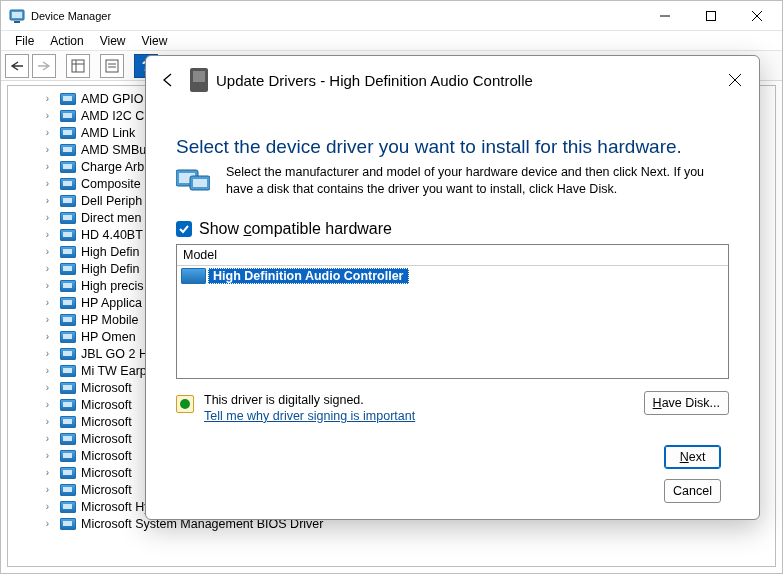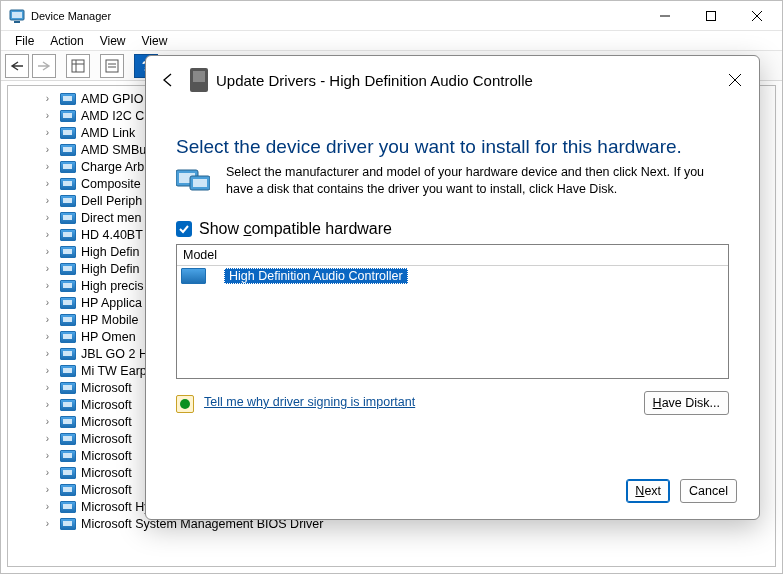--- a/index.html
+++ b/index.html
@@ -45,35 +45,35 @@
   .dlg-iconrow { display:flex; gap:16px; margin-bottom:22px;}
   .dlg-hw-icon { flex:0 0 34px; height:30px; }
   .dlg-desc { font-size:12.5px; color:#000; line-height:1.35; }
 
   .chk-row { display:flex; align-items:center; gap:7px; font-size:16px; margin-bottom:6px;}
   .chk { width:16px;height:16px;border-radius:3px;background:#0067c0;display:flex;align-items:center;justify-content:center;}
   .chk svg { stroke:#fff; }
 
   .model-box { border:1px solid #808080; height:135px; background:#fff; }
   .model-header { padding:3px 6px; font-size:12.5px; border-bottom:1px solid #d0d0d0; }
-  .model-row { display:flex; align-items:center; gap:18px; padding:2px 4px; }
+  .model-row { display:flex; align-items:center; gap:2px; padding:2px 4px;font-weight:bold; }
   .model-row .micon { width:25px;height:16px;background:linear-gradient(#4aa3e6,#1d6fb3);border:1px solid #1d6fb3;border-radius:1px; }
   .model-row .mlabel { background:#0a66c2; color:#fff; padding:0 4px; font-size:12.5px; border:1px dotted #fff;}
 
   .signed-row { display:flex; align-items:flex-start; margin-top:14px; gap:10px;}
   .signed-icon { width:18px;height:18px;border:1px solid #c9a227;background:#fff4cf;border-radius:2px;margin-top:2px; position:relative;}
   .signed-icon::after{content:"";position:absolute;left:3px;top:3px;width:10px;height:10px;background:#0a9020;border-radius:50%;}
   .signed-texts {font-size:12.5px;}
   .signed-link { color:#0a4f96; text-decoration:underline; margin-top:2px; display:inline-block;}
 
   .have-disk-btn { position:absolute; right:0; top:0; }
   .winbtn { border:1px solid #8a8a8a; background:#fdfdfd; border-radius:3px; font-size:12.5px; padding:4px 8px; }
   .winbtn.default { border:1px solid #0067c0; box-shadow:0 0 0 1px #0067c0 inset;}
 
-  .dlg-footer { position:absolute; right:22px; bottom:16px; display:flex; gap:10px;}
+  .dlg-footer { position:absolute; right:38px; bottom:16px; display:flex; gap:10px;flex-direction:column;}
 
   u.ak { text-decoration:underline; }
 </style>
 </head>
 <body>
 
 <div class="dm-window">
   <div class="dm-titlebar">
     <span class="title-icon">
       <svg width="16" height="16" viewBox="0 0 16 16">
@@ -321,20 +321,21 @@
       <div class="model-header">Model</div>
       <div class="model-row">
         <span class="micon"></span>
         <span class="mlabel">High Definition Audio Controller</span>
       </div>
     </div>
 
     <div class="signed-row" style="position:relative;">
       <div class="signed-icon"></div>
       <div class="signed-texts">
+        <div>This driver is digitally signed.</div>
         <a href="#" class="signed-link">Tell me why driver signing is important</a>
       </div>
       <button class="winbtn have-disk-btn" style="position:absolute; right:0; top:-2px;"><u class="ak">H</u><span>ave Disk...</span></button>
     </div>
   </div>
 
   <div class="dlg-footer">
     <button class="winbtn default"><u class="ak">N</u><span>ext</span></button>
     <button class="winbtn">Cancel</button>
   </div>

